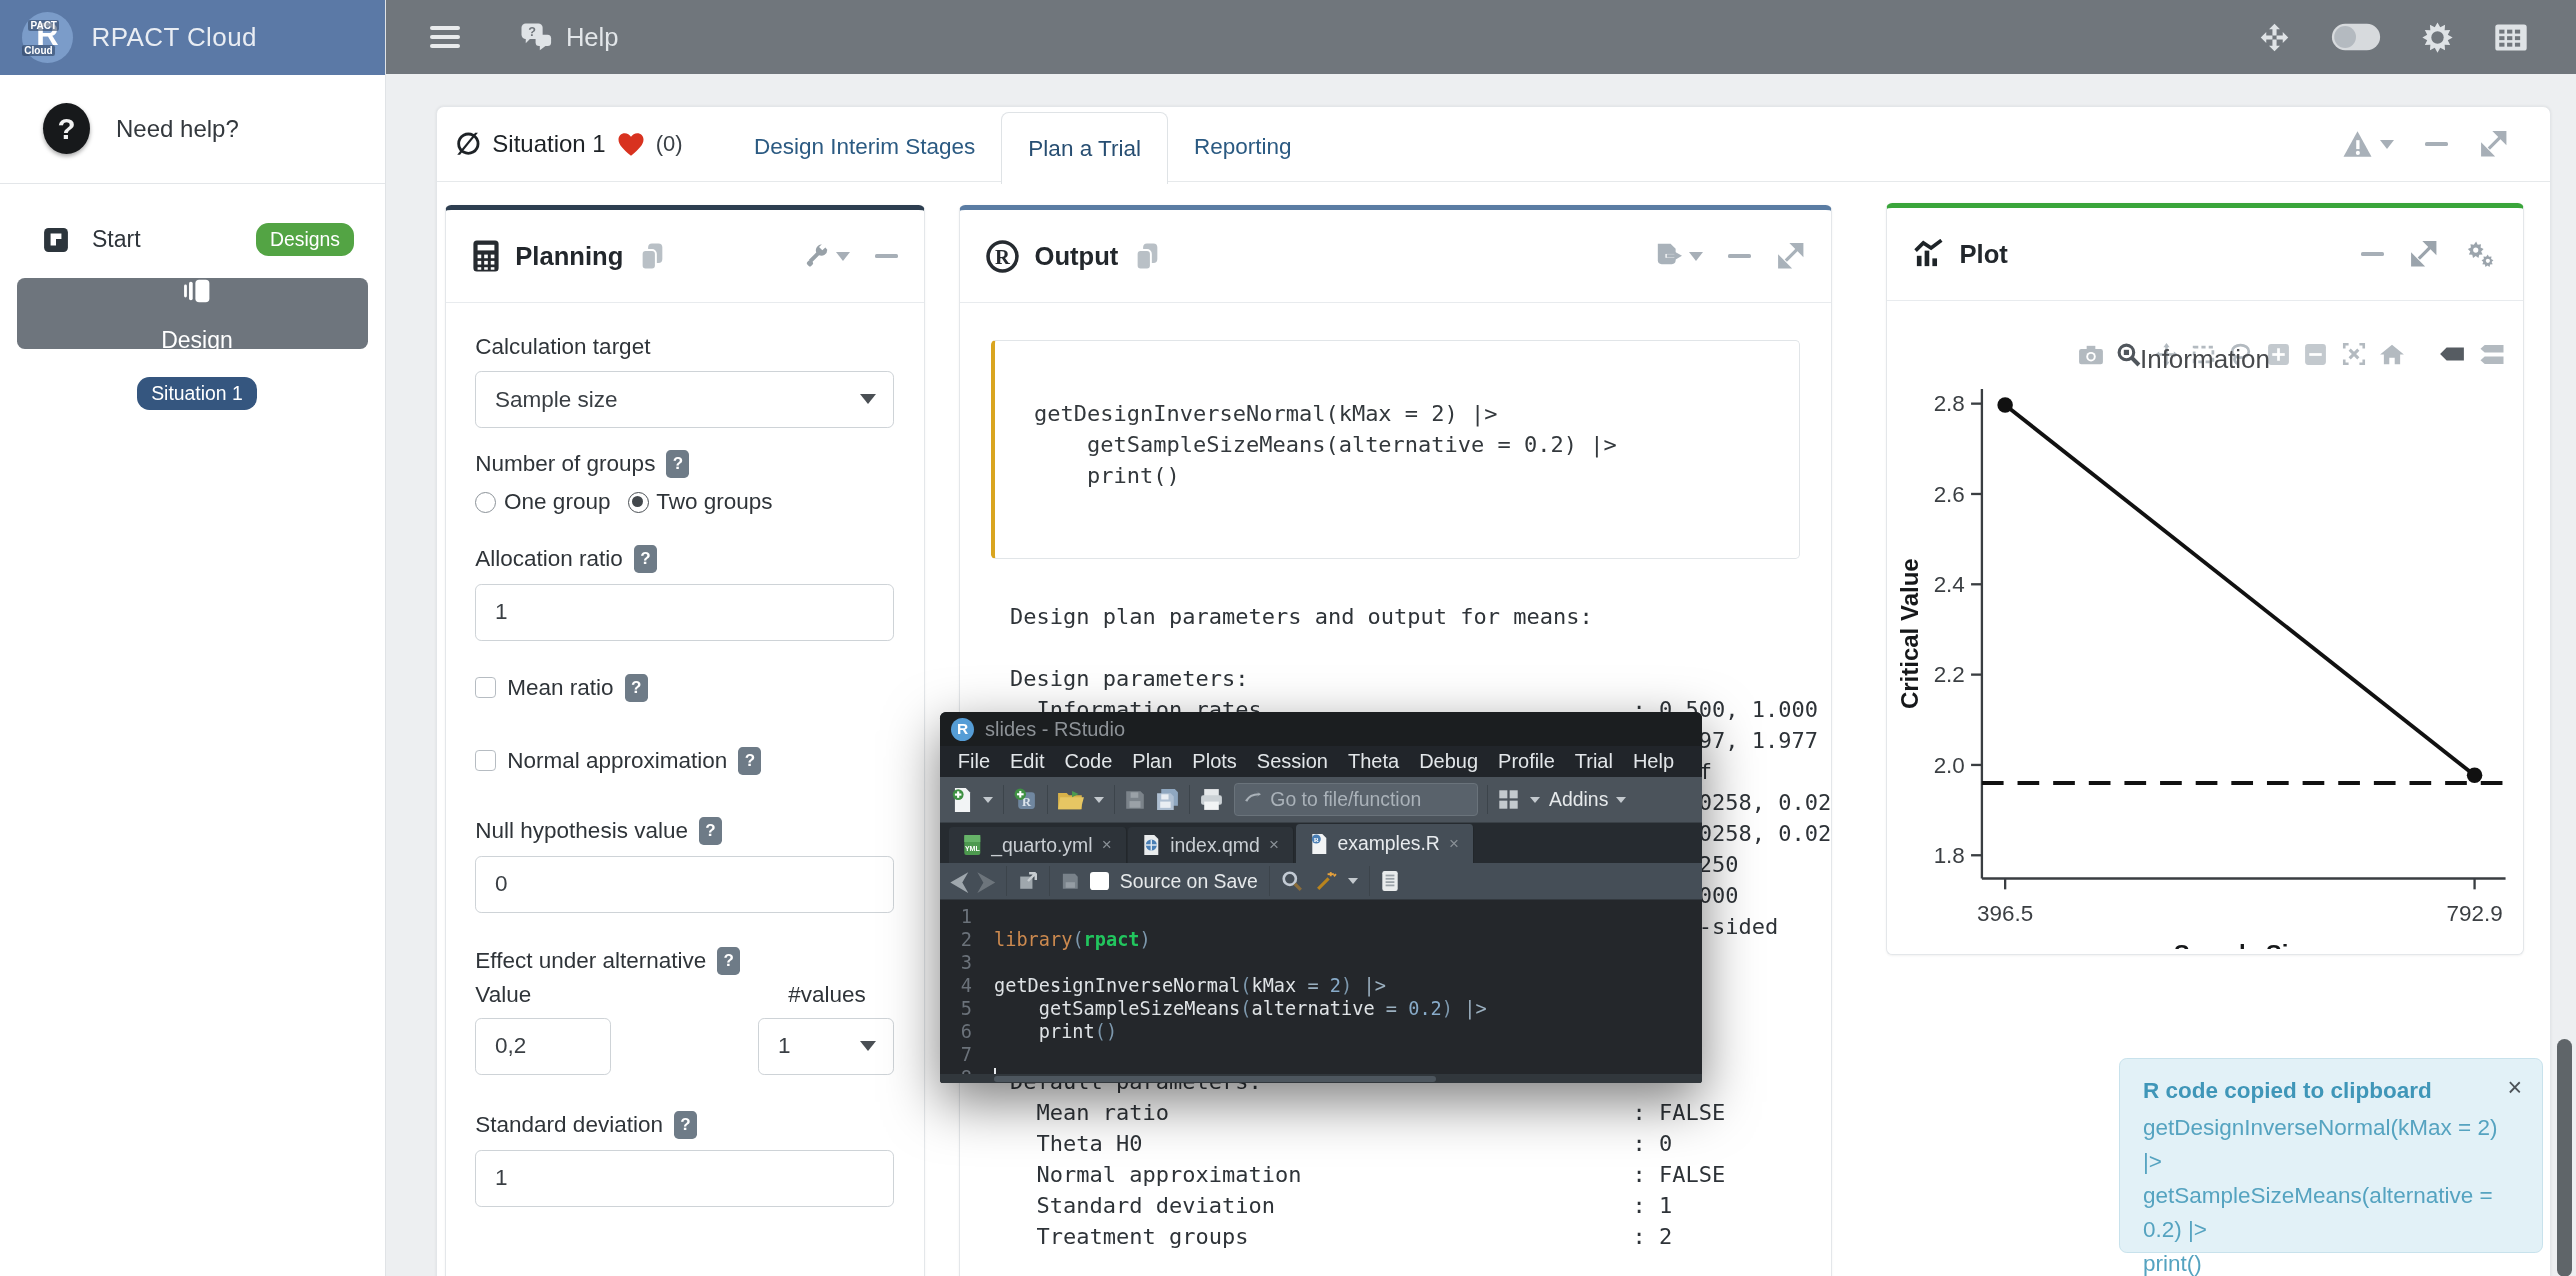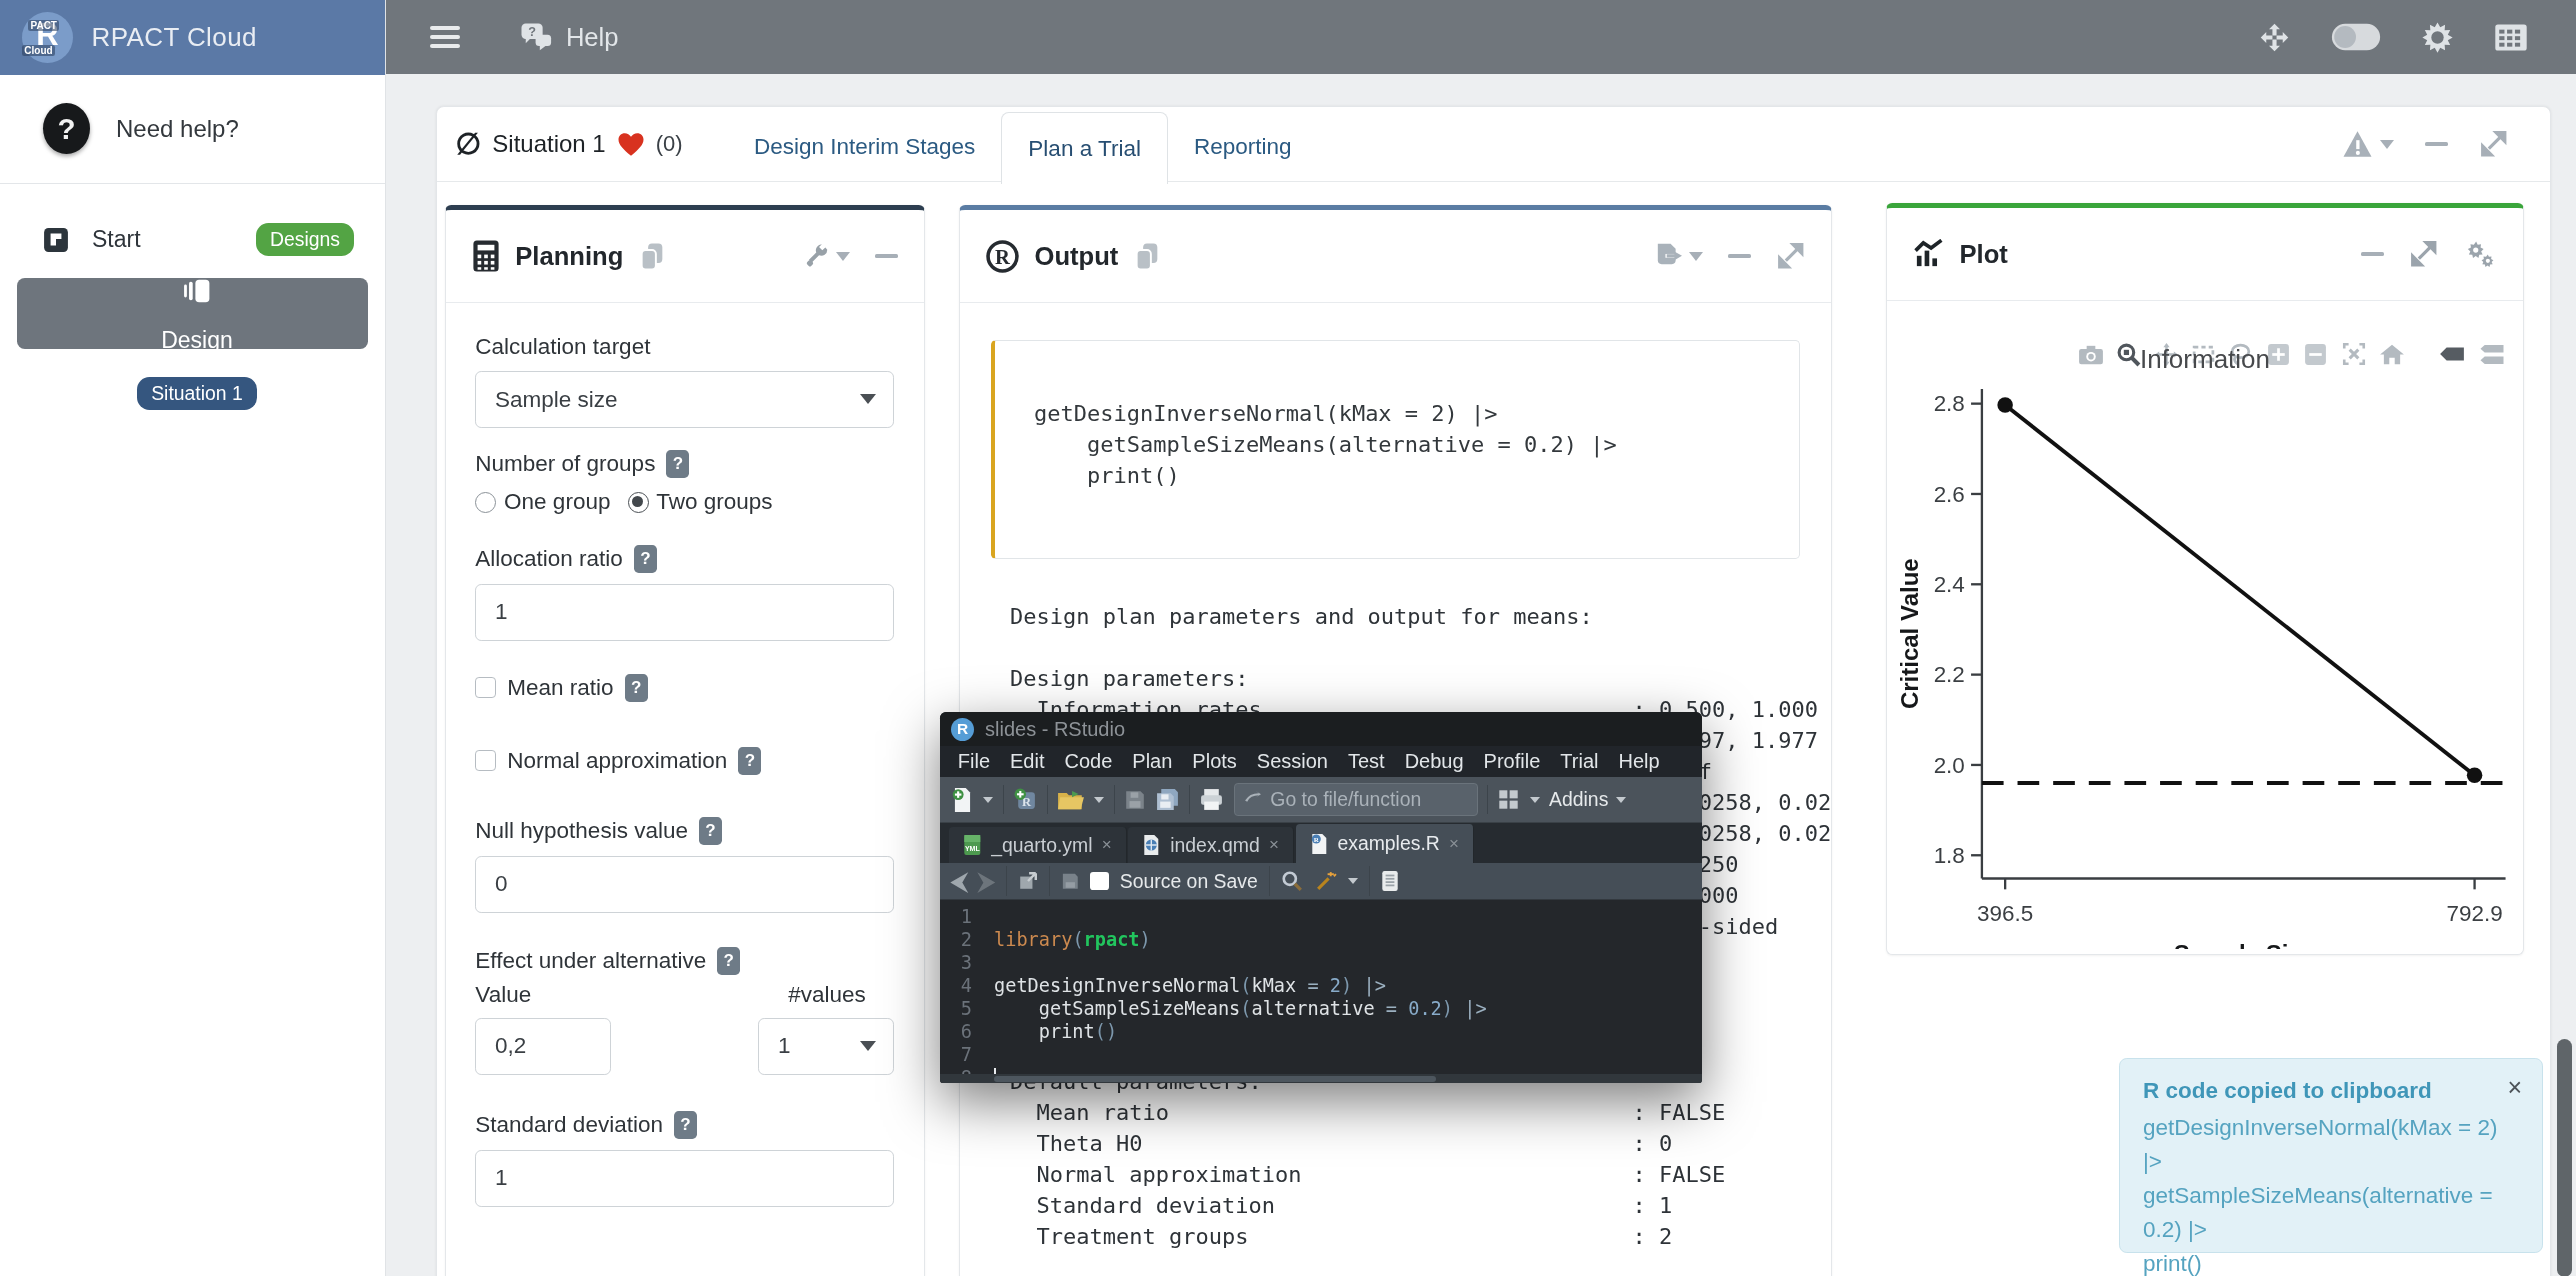--- a/index.html
+++ b/index.html
@@ -593,21 +593,21 @@
     <div id="rs-logo">R</div>
     <div id="rs-title">slides - RStudio</div>
   </div>
   <div id="rs-menubar">
       <span>File</span>
       <span>Edit</span>
       <span>Code</span>
       <span>Plan</span>
       <span>Plots</span>
       <span>Session</span>
-      <span>Test</span>
+      <span>Theta</span>
       <span>Debug</span>
       <span>Profile</span>
       <span>Trial</span>
       <span>Help</span>
     </div>
   <div id="rs-toolbar">
     <span>
       <svg width="23" height="26" viewBox="0 0 20 24">
         <path d="M3 1 H13 L17 5 V23 H3 Z" fill="#f2f4f5"></path>
         <circle cx="6" cy="7" r="5" fill="#3f9143"></circle>

